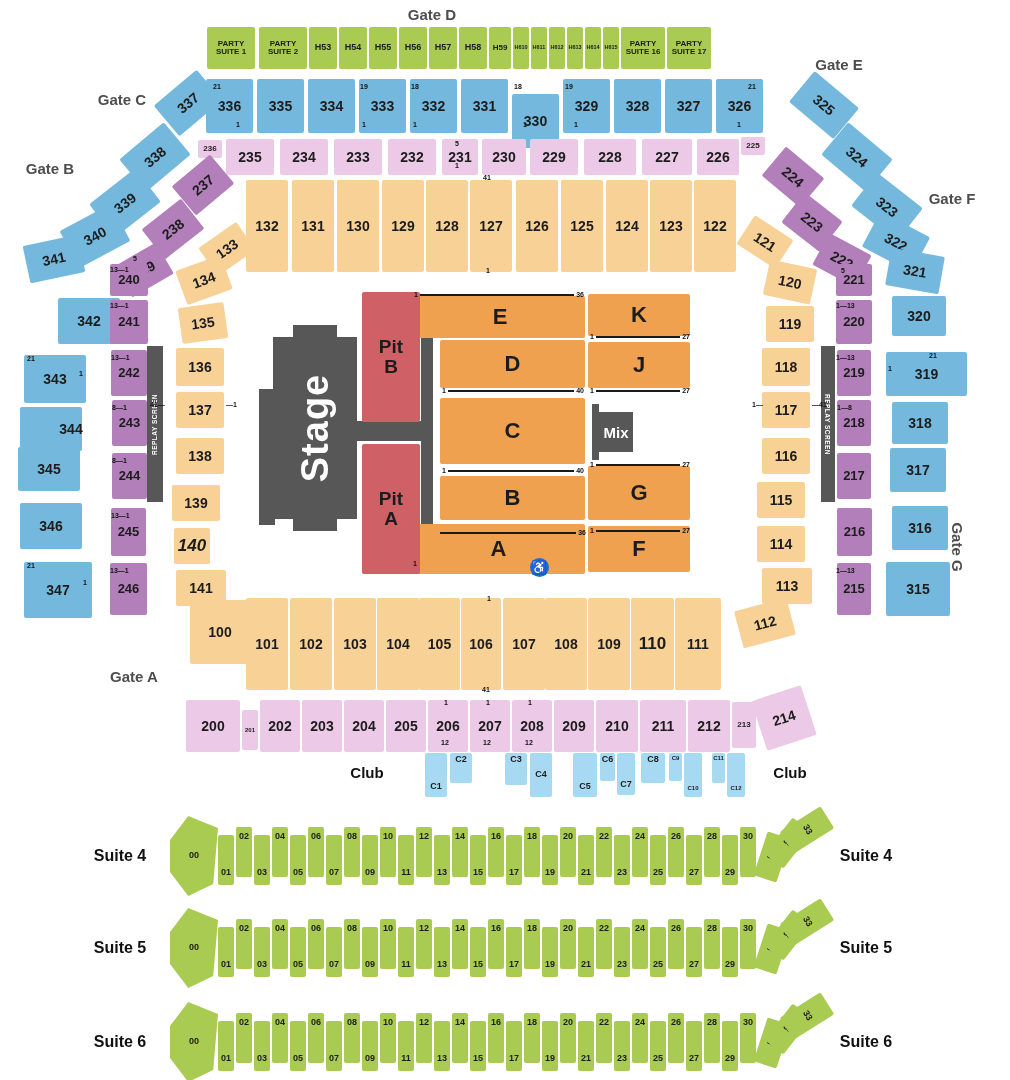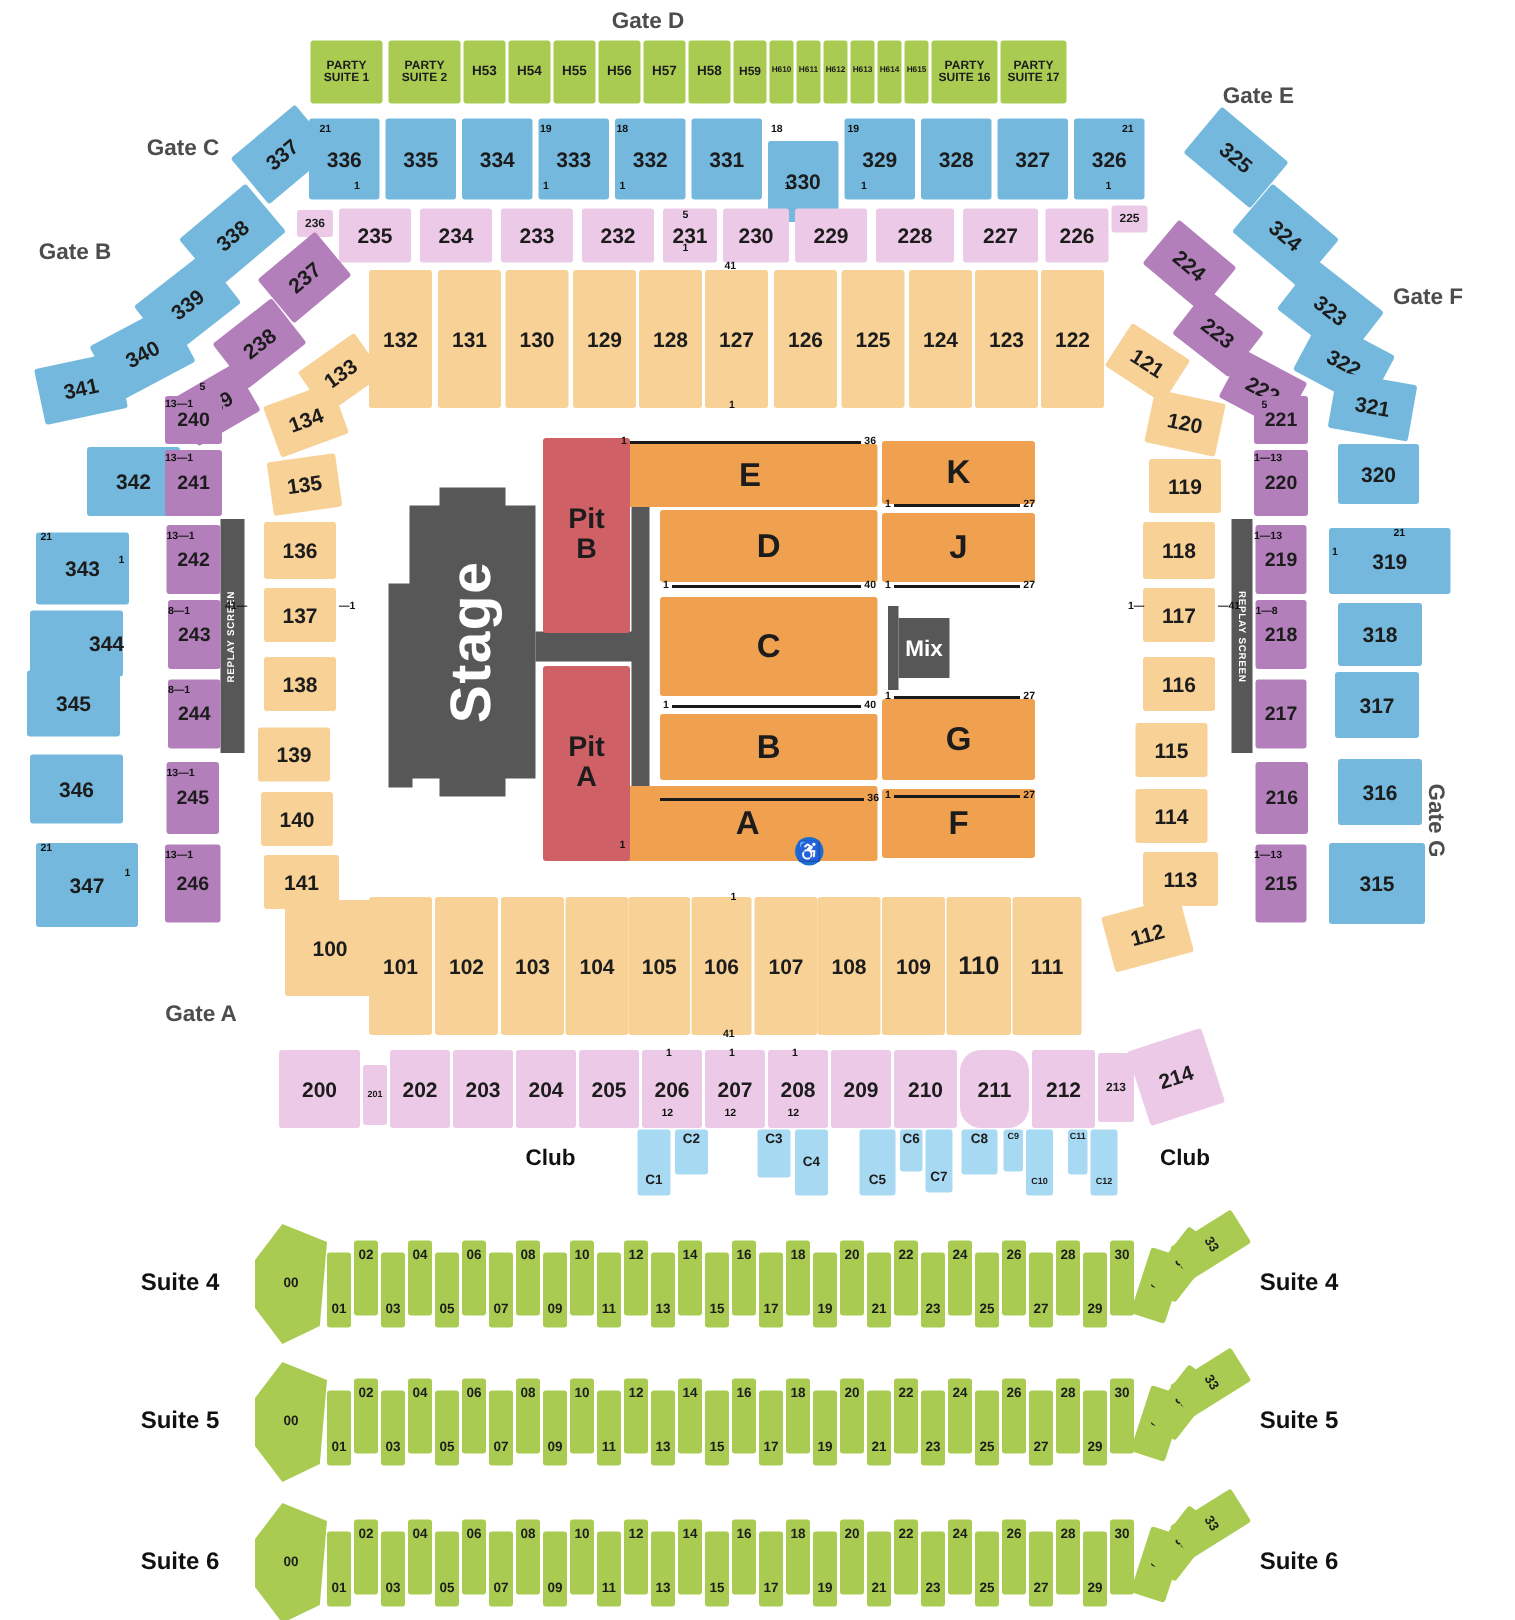--- a/index.html
+++ b/index.html
@@ -152,21 +152,21 @@
     <div class="sec p" style="left: 242px; top: 710px; width: 16px; height: 40px; font-size: 6px;">201</div>
     <div class="sec p" style="left: 260px; top: 700px; width: 40px; height: 52px; font-size: 14px;">202</div>
     <div class="sec p" style="left: 302px; top: 700px; width: 40px; height: 52px; font-size: 14px;">203</div>
     <div class="sec p" style="left: 344px; top: 700px; width: 40px; height: 52px; font-size: 14px;">204</div>
     <div class="sec p" style="left: 386px; top: 700px; width: 40px; height: 52px; font-size: 14px;">205</div>
     <div class="sec p" style="left: 428px; top: 700px; width: 40px; height: 52px; font-size: 14px;">206</div>
     <div class="sec p" style="left: 470px; top: 700px; width: 40px; height: 52px; font-size: 14px;">207</div>
     <div class="sec p" style="left: 512px; top: 700px; width: 40px; height: 52px; font-size: 14px;">208</div>
     <div class="sec p" style="left: 554px; top: 700px; width: 40px; height: 52px; font-size: 14px;">209</div>
     <div class="sec p" style="left: 596px; top: 700px; width: 42px; height: 52px; font-size: 14px;">210</div>
-    <div class="sec p" style="left: 640px; top: 700px; width: 46px; height: 52px; font-size: 14px; border-radius: 14px;">211</div>
+    <div class="sec p" style="left: 640px; top: 700px; width: 46px; height: 52px; font-size: 14px;">211</div>
     <div class="sec p" style="left: 688px; top: 700px; width: 42px; height: 52px; font-size: 14px;">212</div>
     <div class="sec p" style="left: 732px; top: 702px; width: 24px; height: 46px; font-size: 8px;">213</div>
     <div class="sec p" style="left: 758px; top: 692px; width: 52px; height: 52px; transform: rotate(-18deg); font-size: 14px;">214</div>
     <div class="sec t" style="left: 246px; top: 180px; width: 42px; height: 92px; font-size: 14px;">132</div>
     <div class="sec t" style="left: 292px; top: 180px; width: 42px; height: 92px; font-size: 14px;">131</div>
     <div class="sec t" style="left: 337px; top: 180px; width: 42px; height: 92px; font-size: 14px;">130</div>
     <div class="sec t" style="left: 382px; top: 180px; width: 42px; height: 92px; font-size: 14px;">129</div>
     <div class="sec t" style="left: 426px; top: 180px; width: 42px; height: 92px; font-size: 14px;">128</div>
     <div class="sec t" style="left: 470px; top: 180px; width: 42px; height: 92px; font-size: 14px;">127</div>
     <div class="sec t" style="left: 516px; top: 180px; width: 42px; height: 92px; font-size: 14px;">126</div>
@@ -174,21 +174,21 @@
     <div class="sec t" style="left: 606px; top: 180px; width: 42px; height: 92px; font-size: 14px;">124</div>
     <div class="sec t" style="left: 650px; top: 180px; width: 42px; height: 92px; font-size: 14px;">123</div>
     <div class="sec t" style="left: 694px; top: 180px; width: 42px; height: 92px; font-size: 14px;">122</div>
     <div class="sec t" style="left: 204px; top: 232px; width: 46px; height: 34px; transform: rotate(-35deg); font-size: 14px;">133</div>
     <div class="sec t" style="left: 180px; top: 262px; width: 48px; height: 36px; transform: rotate(-20deg); font-size: 14px;">134</div>
     <div class="sec t" style="left: 180px; top: 305px; width: 46px; height: 36px; transform: rotate(-8deg); font-size: 14px;">135</div>
     <div class="sec t" style="left: 176px; top: 348px; width: 48px; height: 38px; font-size: 14px;">136</div>
     <div class="sec t" style="left: 176px; top: 392px; width: 48px; height: 36px; font-size: 14px;">137</div>
     <div class="sec t" style="left: 176px; top: 438px; width: 48px; height: 36px; font-size: 14px;">138</div>
     <div class="sec t" style="left: 172px; top: 485px; width: 48px; height: 36px; font-size: 14px;">139</div>
-    <div class="sec t" style="left: 174px; top: 528px; width: 48px; height: 36px; font-size: 14px;">140</div>
+    <div class="sec t" style="left: 174px; top: 528px; width: 36px; height: 36px; font-size: 17px; font-style: italic;">140</div>
     <div class="sec t" style="left: 176px; top: 570px; width: 50px; height: 36px; font-size: 14px;">141</div>
     <div class="sec t" style="left: 742px; top: 225px; width: 46px; height: 34px; transform: rotate(33deg); font-size: 14px;">121</div>
     <div class="sec t" style="left: 766px; top: 264px; width: 48px; height: 36px; transform: rotate(12deg); font-size: 14px;">120</div>
     <div class="sec t" style="left: 766px; top: 306px; width: 48px; height: 36px; font-size: 14px;">119</div>
     <div class="sec t" style="left: 762px; top: 348px; width: 48px; height: 38px; font-size: 14px;">118</div>
     <div class="sec t" style="left: 762px; top: 392px; width: 48px; height: 36px; font-size: 14px;">117</div>
     <div class="sec t" style="left: 762px; top: 438px; width: 48px; height: 36px; font-size: 14px;">116</div>
     <div class="sec t" style="left: 757px; top: 482px; width: 48px; height: 36px; font-size: 14px;">115</div>
     <div class="sec t" style="left: 757px; top: 526px; width: 48px; height: 36px; font-size: 14px;">114</div>
     <div class="sec t" style="left: 762px; top: 568px; width: 50px; height: 36px; font-size: 14px;">113</div>

